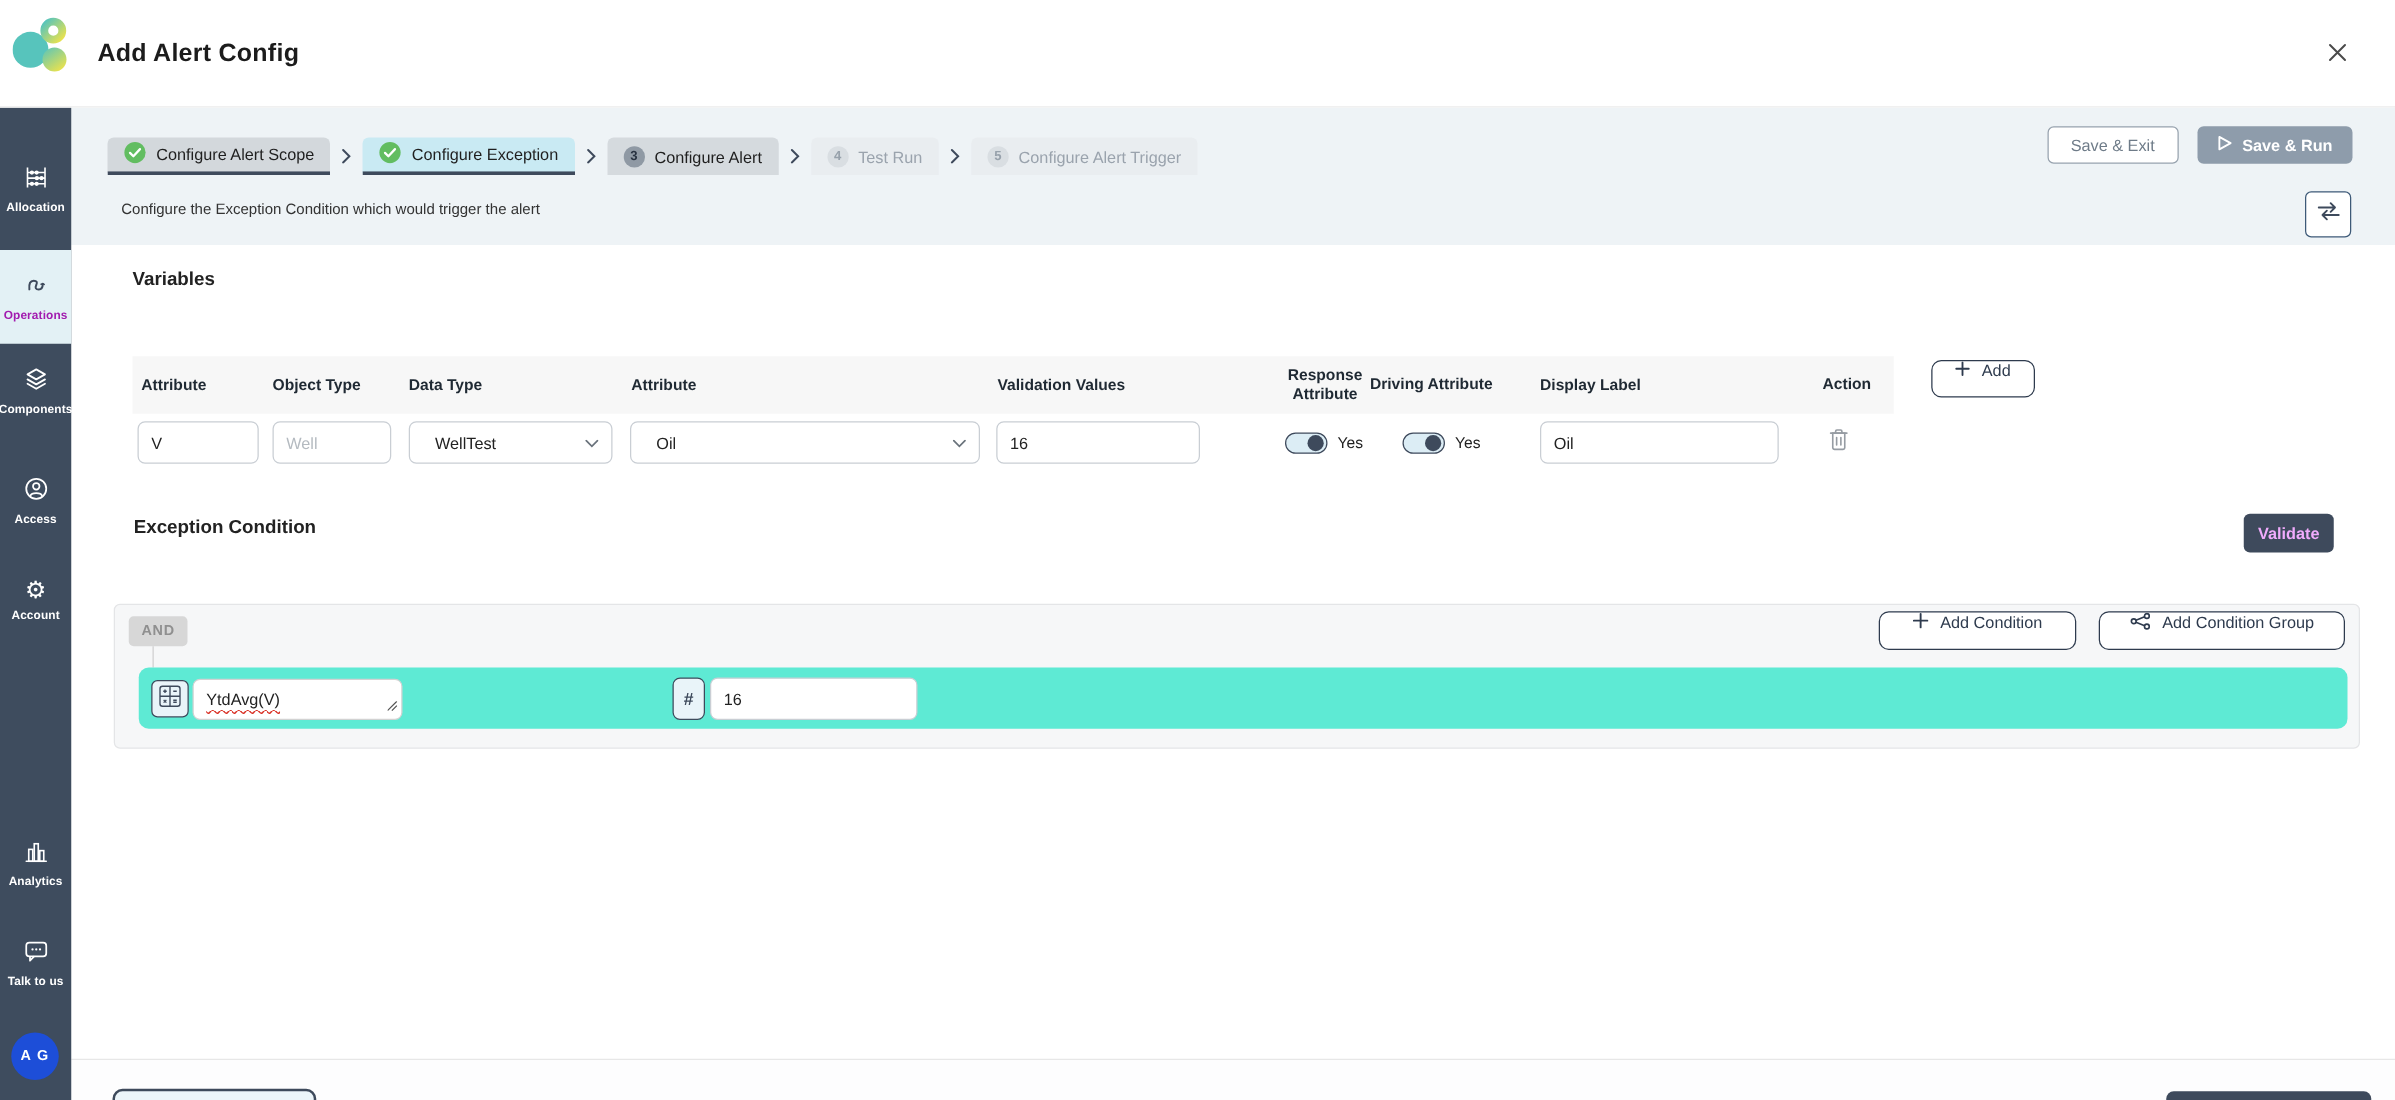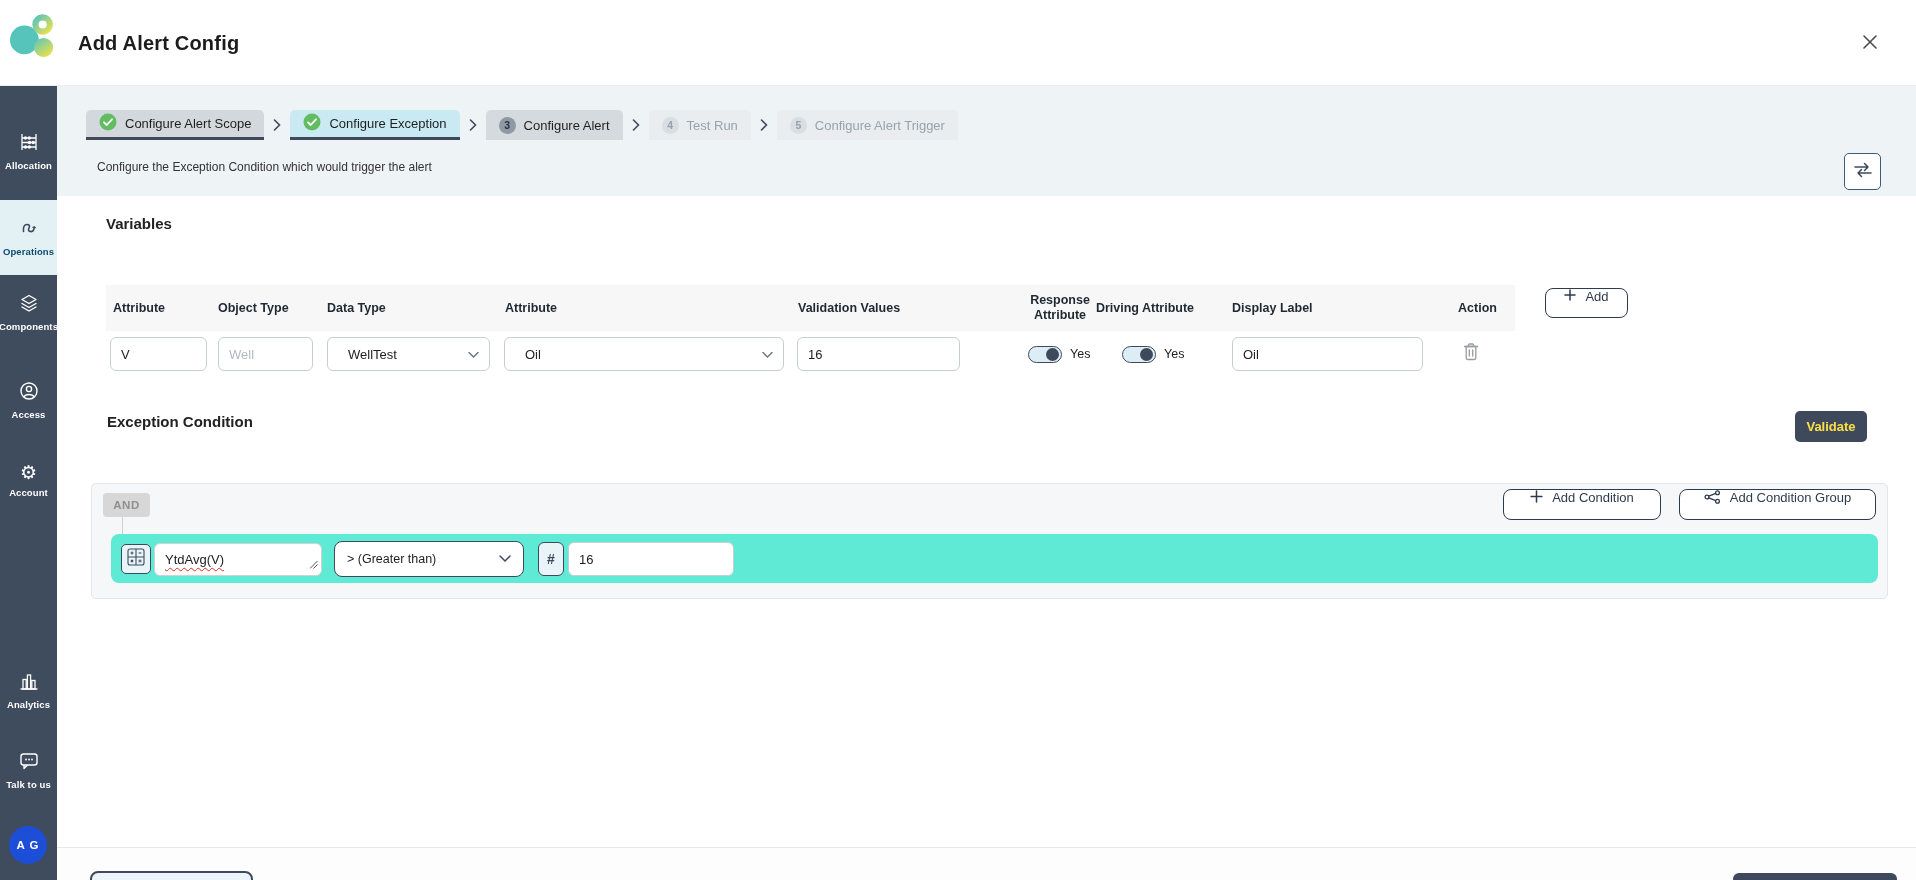--- a/index.html
+++ b/index.html
@@ -10,21 +10,21 @@
   
   .header { position:absolute; left:0; top:0; width:1916px; height:86px; background:#fff; border-bottom:1px solid #ececec; z-index:5; }
   .logo { position:absolute; left:10px; top:10px; }
   .page-title { position:absolute; left:78px; top:32px; font-size:20px; font-weight:700; color:#1c1c1c; letter-spacing:.2px; }
   .close-btn { position:absolute; right:36px; top:32px; width:20px; height:20px; cursor:pointer; }
 
   
   .sidebar { position:absolute; left:0; top:86px; width:57px; height:794px; background:#3e4c5e; z-index:4; }
   .side-item { position:absolute; left:0; width:57px; display:flex; flex-direction:column; align-items:center; gap:4px; color:#fff; cursor:pointer; }
   .side-item .side-label { font-size:9.5px; font-weight:700; letter-spacing:.1px; white-space:nowrap; }
-  .side-item.active { background:#e3f1f5; color:#0c4a6e; justify-content:center; }
+  .side-item.active { background:#e3f1f5; color:#a21caf; justify-content:center; }
   .avatar { position:absolute; left:9px; width:38px; height:38px; border-radius:50%; background:#1d4ed8; color:#fff; font-size:11.5px; font-weight:700; display:flex; align-items:center; justify-content:center; letter-spacing:1px; cursor:pointer; }
 
   
   .band { position:absolute; left:57px; top:86px; width:1859px; height:110px; background:#eef3f6; }
   .stepper { position:absolute; left:86px; top:110px; height:30px; display:flex; align-items:stretch; gap:9px; z-index:2; }
   .step { display:flex; align-items:center; gap:8px; padding:0 13px; border-radius:5px 5px 0 0; font-size:13px; font-weight:500; color:#1f1f1f; white-space:nowrap; cursor:pointer; }
   .step.done { background:#d3d8dc; border-bottom:3px solid #3e4a5c; }
   .step.current { background:#c9eaf3; border-bottom:3px solid #3e4a5c; }
   .step.next { background:#d5dade; }
   .step.dis { background:#e9edf0; color:#9aa3ad; }
@@ -52,21 +52,21 @@
   .sel { position:absolute; height:34px; border:1px solid #c9ced4; border-radius:6px; background:#fff; font-size:13px; color:#222; display:flex; align-items:center; padding:0 28px 0 20px; cursor:pointer; white-space:nowrap; overflow:hidden; }
   .sel .chev { position:absolute; right:10px; top:50%; transform:translateY(-50%); }
 
   .toggle { position:absolute; width:34px; height:17px; border:1px solid #3e4a5c; border-radius:9px; background:#dcedf5; cursor:pointer; }
   .toggle .knob { position:absolute; left:17px; top:1px; width:13px; height:13px; border-radius:50%; background:#3e4a5c; }
   .toggle-label { position:absolute; font-size:12.5px; color:#222; }
 
   .trash-btn { position:absolute; cursor:pointer; background:none; border:none; }
 
   .btn-outline-navy { position:absolute; background:#fff; border:1.5px solid #2e3b4e; border-radius:8px; color:#2e3b4e; font-size:13px; font-weight:500; display:flex; align-items:flex-start; justify-content:center; gap:9px; cursor:pointer; white-space:nowrap; }
-  .btn-navy { position:absolute; background:#3e4a5c; border:none; border-radius:5px; color:#fde047; font-size:13px; font-weight:600; display:flex; align-items:center; justify-content:center; cursor:pointer; }
+  .btn-navy { position:absolute; background:#3e4a5c; border:none; border-radius:5px; color:#f0abfc; font-size:13px; font-weight:600; display:flex; align-items:center; justify-content:center; cursor:pointer; }
 
   
   .cond-group { position:absolute; left:34px; top:287px; width:1797px; height:116px; background:#f6f7f8; border:1px solid #e4e5e7; border-radius:5px;padding-left:15px; }
   .and-chip { position:absolute; left:11px; top:9px; width:47px; height:24px; background:#d7d7d7; border-radius:4px; color:#8f8f8f; font-size:11.5px; font-weight:700; letter-spacing:.6px; display:flex; align-items:center; justify-content:center; cursor:pointer; }
   .and-connector { position:absolute; left:30px; top:33px; width:1px; height:17px; background:#cfcfcf; }
   .cond-row { position:absolute; left:19px; top:50px; width:1767px; height:49px; background:#5eead4; border-radius:8px; }
   .calc-btn { position:absolute; left:10px; top:10px; width:30px; height:30px; background:#e9f4f9; border:1.5px solid #3e4a5c; border-radius:5px; display:flex; align-items:center; justify-content:center; cursor:pointer; }
   .expr-field { position:absolute; left:43px; top:9px; width:168px; height:33px; border:1px solid #d2d2d2; border-radius:6px; background:#fff; display:flex; align-items:center; padding:0 10px; font-size:13px; color:#222; cursor:text; }
   .expr-text { text-decoration:underline wavy #d93025 1px; text-underline-offset:3px; }
   .expr-grip { position:absolute; right:3px; bottom:3px; }
@@ -242,20 +242,33 @@
         <svg width="8" height="12" viewBox="0 0 8 12">
             <path d="M1.5 1l5 5-5 5" fill="none" stroke="#3e4a5c" stroke-width="1.6" stroke-linecap="round"></path>
           </svg>
       </span>
       <div class="step dis">
         <span class="step-num ndis">5</span>
         <span>Configure Alert Trigger</span>
       </div>
     </div>
 
+    <div class="top-actions" style="top:15px">
+      <button class="btn-save-exit">
+          <span>Save &amp; Exit</span>
+        </button>
+      <button class="btn-save-run">
+        <span>
+          <svg width="12" height="13" viewBox="0 0 12 13">
+              <path d="M1.5 1.5L10.5 6.5L1.5 11.5Z" fill="none" stroke="#fff" stroke-width="1.5" stroke-linejoin="round"></path>
+            </svg>
+        </span>
+        <span>Save &amp; Run</span>
+      </button>
+    </div>
 
     <div class="desc-text" style="left:40px;top:74px">Configure the Exception Condition which would trigger the alert</div>
 
     <div class="swap-btn">
       <span>
         <svg width="20" height="16" viewBox="0 0 20 16" fill="none" stroke="#3e4a5c" stroke-width="1.5" stroke-linecap="round" stroke-linejoin="round">
           <path d="M2 5h13M11.5 1.5L15 5l-3.5 3.5"></path>
             <path d="M18 11H5M8.5 7.5L5 11l3.5 3.5"></path>
         </svg>
       </span>
@@ -382,28 +395,20 @@
 
         <div class="expr-field">
           <span class="expr-text">YtdAvg(V)</span>
           <span class="expr-grip">
             <svg width="8" height="8" viewBox="0 0 8 8">
                 <path d="M0 7.5L7.5 0M3.5 7.5L7.5 3.5" stroke="#555" stroke-width="1"></path>
               </svg>
           </span>
         </div>
 
-        <div class="op-select">
-          <span>&gt; (Greater than)</span>
-          <span class="chev">
-            <svg width="12" height="8" viewBox="0 0 12 8">
-                <path d="M1 1l5 5 5-5" fill="none" stroke="#3e4a5c" stroke-width="1.5" stroke-linecap="round"></path>
-              </svg>
-          </span>
-        </div>
 
         <div class="hash-chip">#</div>
         <input class="ipt val-input" value="16" style="">
       </div>
     </div>
   </div>
 
   <div class="footer"></div>
   <button class="btn-footer-prev"></button>
   <button class="btn-footer-next"></button>

